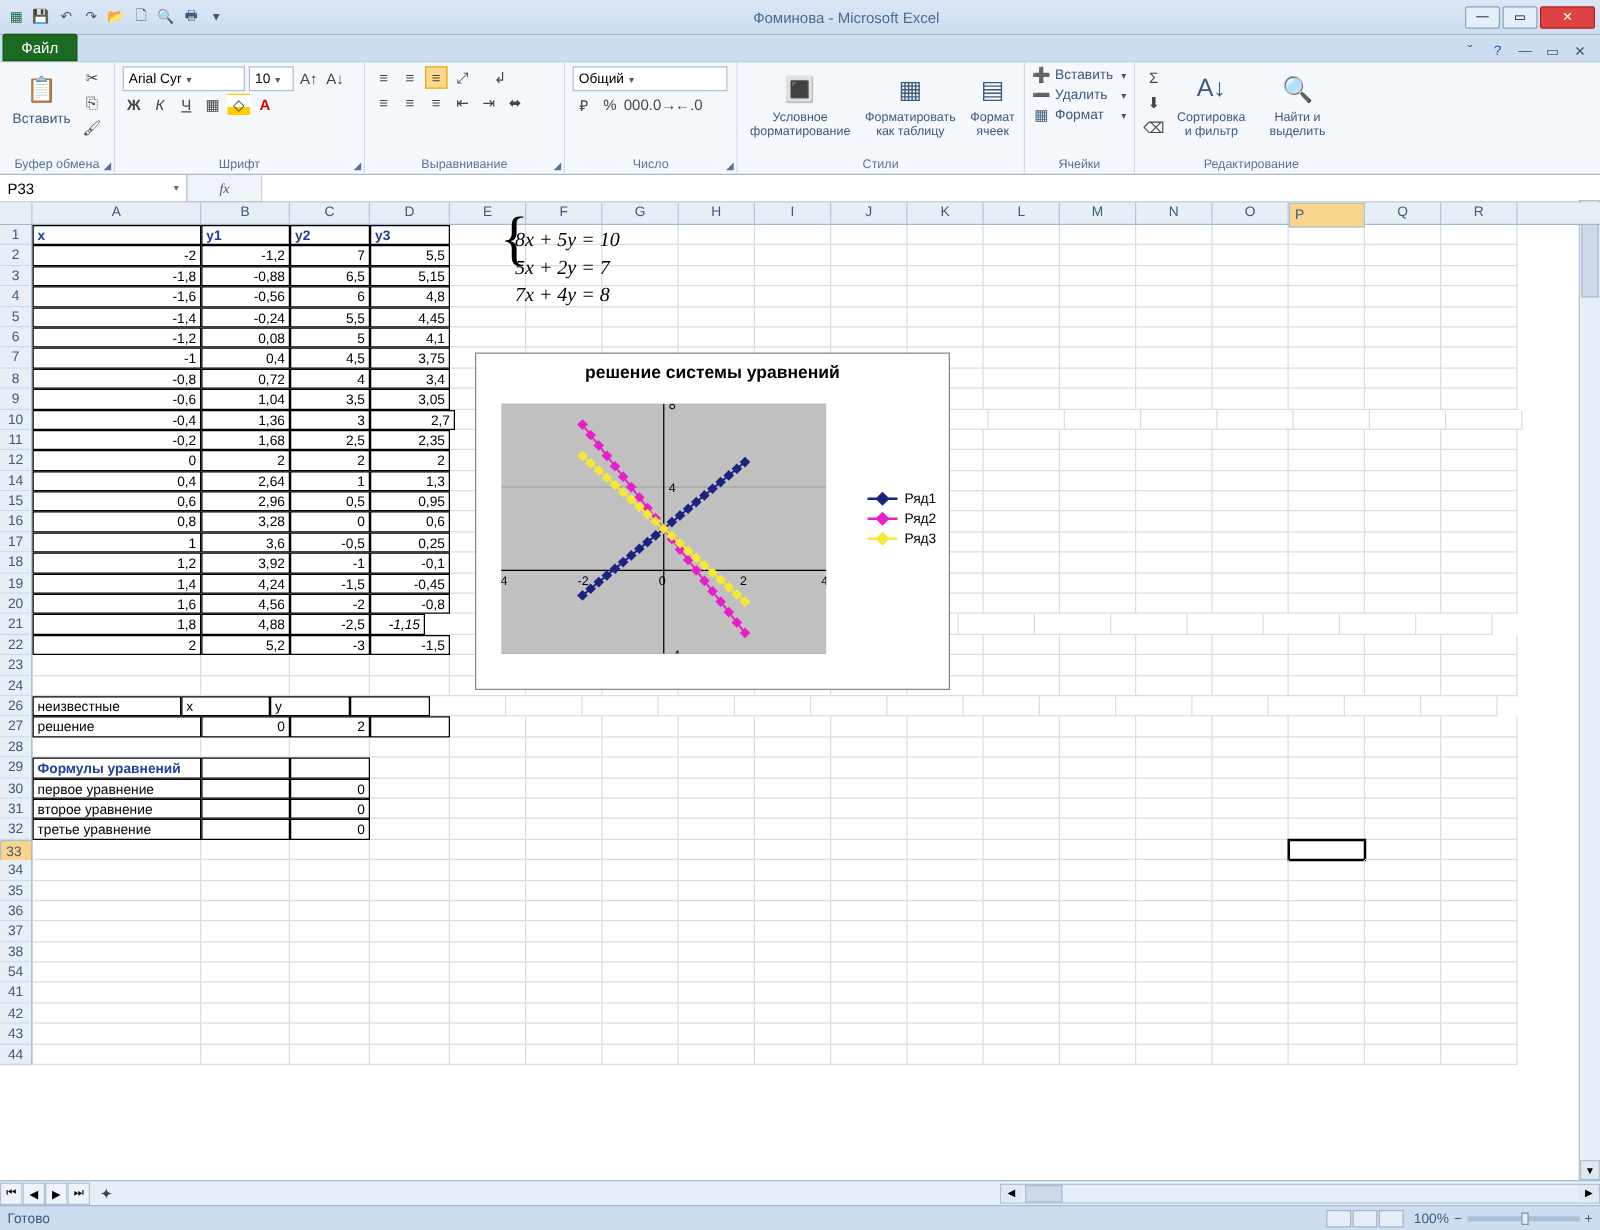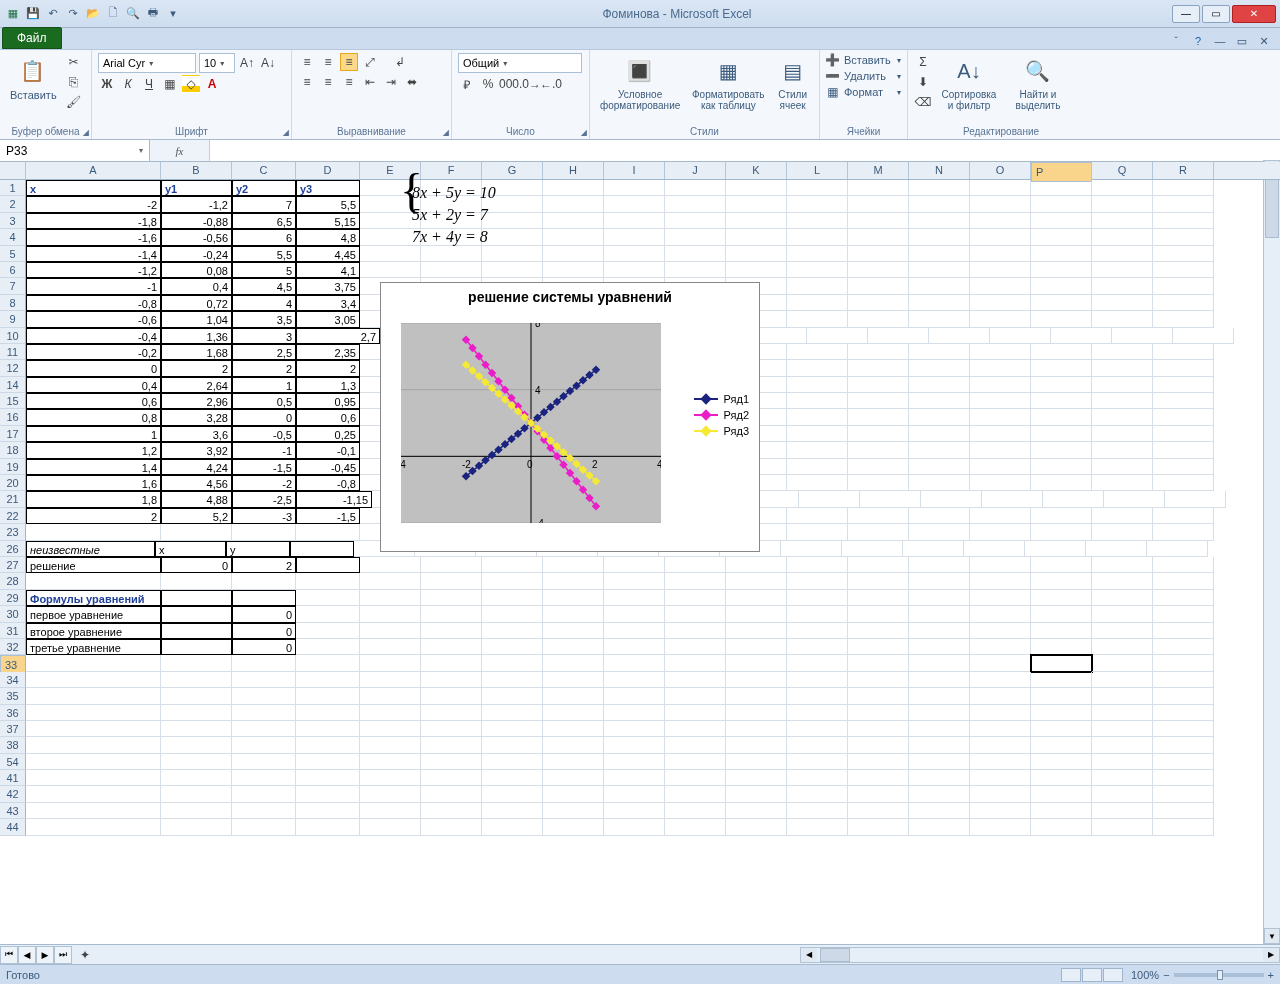--- a/index.html
+++ b/index.html
@@ -218,21 +218,21 @@
       <div class="bigbtn" style="width:90px">
           <div class="ic">🔳</div>
           <span style="font-size:10px;text-align:center;line-height:11px">Условное форматирование</span>
         </div>
       <div class="bigbtn" style="width:80px">
           <div class="ic">▦</div>
           <span style="font-size:10px;text-align:center;line-height:11px">Форматировать как таблицу</span>
         </div>
       <div class="bigbtn" style="width:46px">
           <div class="ic">▤</div>
-          <span style="font-size:10px;text-align:center;line-height:11px">Стили ячеек</span>
+          <span style="font-size:10px;text-align:center;line-height:11px">Формат ячеек</span>
         </div>
     </div>
     <div class="glabel">Стили</div>
   </div>
 
   <div class="group" style="width:88px">
     <div class="smrow">
         <span class="smic">➕</span>
         <span>Вставить</span>
         <span style="margin-left:auto;font-size:8px">▾</span>
@@ -486,21 +486,21 @@
         <div class="cell" style="width: 61px;"></div>
         <div class="cell" style="width: 61px;"></div>
         <div class="cell" style="width: 61px;"></div>
         <div class="cell" style="width: 61px;"></div>
       </div>
       <div class="grow">
         <div class="rhead">10</div>
         <div class="cell bord num" style="width: 135px;">-0,4</div>
         <div class="cell bord num" style="width: 71px;">1,36</div>
         <div class="cell bord num" style="width: 64px;">3</div>
-        <div class="cell bord num" style="width: 84px;">2,7</div>
+        <div class="cell bord num" style="width: 68px;">2,7</div>
         <div class="cell" style="width: 61px;"></div>
         <div class="cell" style="width: 61px;"></div>
         <div class="cell" style="width: 61px;"></div>
         <div class="cell" style="width: 61px;"></div>
         <div class="cell" style="width: 61px;"></div>
         <div class="cell" style="width: 61px;"></div>
         <div class="cell" style="width: 61px;"></div>
         <div class="cell" style="width: 61px;"></div>
         <div class="cell" style="width: 61px;"></div>
         <div class="cell" style="width: 61px;"></div>
@@ -696,21 +696,21 @@
         <div class="cell" style="width: 61px;"></div>
         <div class="cell" style="width: 61px;"></div>
         <div class="cell" style="width: 61px;"></div>
         <div class="cell" style="width: 61px;"></div>
       </div>
       <div class="grow">
         <div class="rhead">21</div>
         <div class="cell bord num" style="width: 135px;">1,8</div>
         <div class="cell bord num" style="width: 71px;">4,88</div>
         <div class="cell bord num" style="width: 64px;">-2,5</div>
-        <div class="cell bord num" style="width: 76px;">-1,15</div>
+        <div class="cell bord num" style="width: 44px; font-style: italic;">-1,15</div>
         <div class="cell" style="width: 61px;"></div>
         <div class="cell" style="width: 61px;"></div>
         <div class="cell" style="width: 61px;"></div>
         <div class="cell" style="width: 61px;"></div>
         <div class="cell" style="width: 61px;"></div>
         <div class="cell" style="width: 61px;"></div>
         <div class="cell" style="width: 61px;"></div>
         <div class="cell" style="width: 61px;"></div>
         <div class="cell" style="width: 61px;"></div>
         <div class="cell" style="width: 61px;"></div>
@@ -755,22 +755,43 @@
         <div class="cell" style="width: 61px;"></div>
         <div class="cell" style="width: 61px;"></div>
         <div class="cell" style="width: 61px;"></div>
         <div class="cell" style="width: 61px;"></div>
         <div class="cell" style="width: 61px;"></div>
         <div class="cell" style="width: 61px;"></div>
         <div class="cell" style="width: 61px;"></div>
         <div class="cell" style="width: 61px;"></div>
       </div>
       <div class="grow">
+        <div class="rhead">24</div>
+        <div class="cell" style="width: 135px;"></div>
+        <div class="cell" style="width: 71px;"></div>
+        <div class="cell" style="width: 64px;"></div>
+        <div class="cell" style="width: 64px;"></div>
+        <div class="cell" style="width: 61px;"></div>
+        <div class="cell" style="width: 61px;"></div>
+        <div class="cell" style="width: 61px;"></div>
+        <div class="cell" style="width: 61px;"></div>
+        <div class="cell" style="width: 61px;"></div>
+        <div class="cell" style="width: 61px;"></div>
+        <div class="cell" style="width: 61px;"></div>
+        <div class="cell" style="width: 61px;"></div>
+        <div class="cell" style="width: 61px;"></div>
+        <div class="cell" style="width: 61px;"></div>
+        <div class="cell" style="width: 61px;"></div>
+        <div class="cell" style="width: 61px;"></div>
+        <div class="cell" style="width: 61px;"></div>
+        <div class="cell" style="width: 61px;"></div>
+      </div>
+      <div class="grow">
         <div class="rhead">26</div>
-        <div class="cell bord" style="width: 129px; font-style: italic;">неизвестные</div>
+        <div class="cell bord" style="width: 119px;">неизвестные</div>
         <div class="cell bord" style="width: 71px;">x</div>
         <div class="cell bord" style="width: 64px;">y</div>
         <div class="cell bord" style="width: 64px;"></div>
         <div class="cell" style="width: 61px;"></div>
         <div class="cell" style="width: 61px;"></div>
         <div class="cell" style="width: 61px;"></div>
         <div class="cell" style="width: 61px;"></div>
         <div class="cell" style="width: 61px;"></div>
         <div class="cell" style="width: 61px;"></div>
         <div class="cell" style="width: 61px;"></div>

